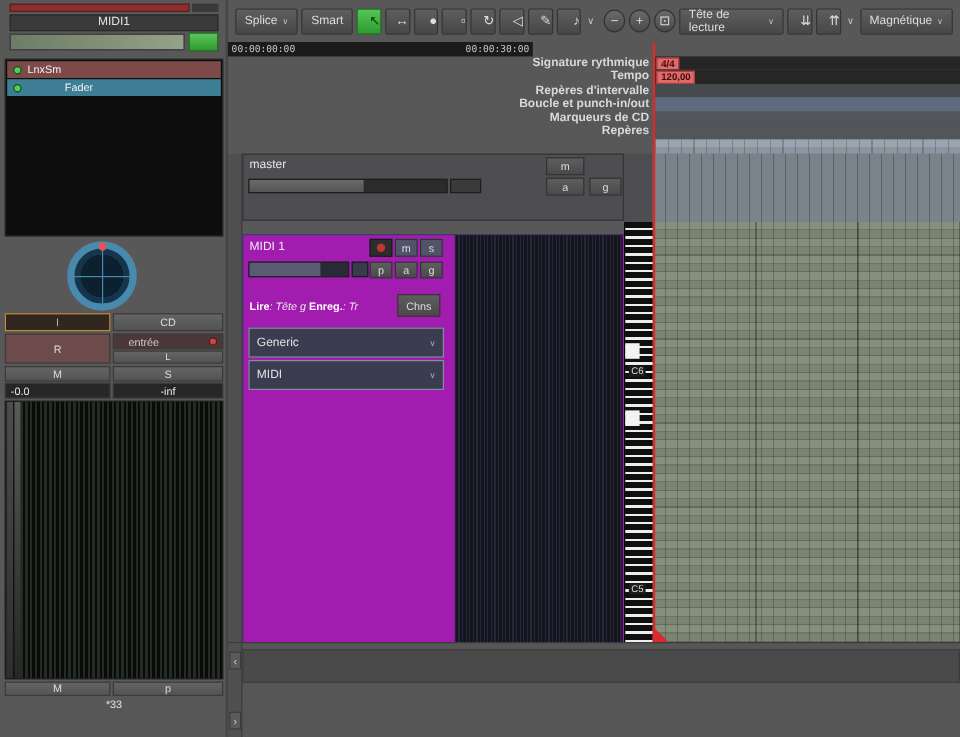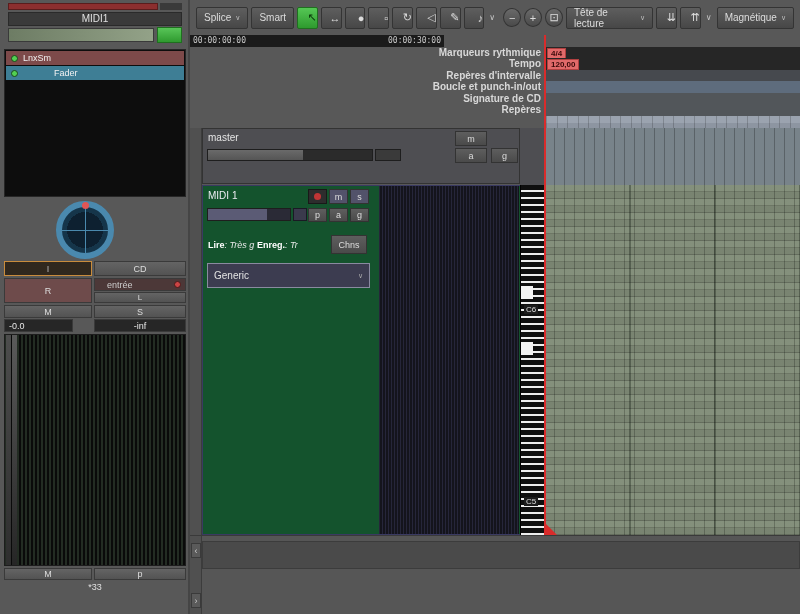--- a/index.html
+++ b/index.html
@@ -30,21 +30,21 @@
   .lp-btn{position:absolute;font-size:9px;color:#ddd;display:flex;align-items:center;justify-content:center;
     background:linear-gradient(#646464,#535353);border:1px solid #3a3a3a;}
   .lp-i{left:4px;top:261px;width:88px;height:15px;background:#30281e;border-color:#c98c3c;color:#b5b5b5;}
   .lp-cd{left:94px;top:261px;width:92px;height:15px;}
   .lp-r{left:4px;top:278px;width:88px;height:25px;background:#6e4b4b;}
   .lp-entree{left:94px;top:278px;width:92px;height:13px;background:#4c3838;justify-content:flex-start;padding-left:12px;color:#ccc;}
   .led-red{position:absolute;right:4px;top:2px;width:7px;height:7px;border-radius:50%;background:#cc4444;border:1px solid #4a1a1a;}
   .lp-l{left:94px;top:292px;width:92px;height:11px;font-size:8px;}
   .lp-m{left:4px;top:305px;width:88px;height:13px;}
   .lp-s{left:94px;top:305px;width:92px;height:13px;}
-  .lp-gain{left:4px;top:319px;width:69px;height:13px;background:#262626;justify-content:flex-start;padding-left:4px;color:#e6e6e6;}
+  .lp-gain{left:4px;top:319px;width:88px;height:13px;background:#262626;justify-content:flex-start;padding-left:4px;color:#e6e6e6;}
   .lp-peak{left:94px;top:319px;width:92px;height:13px;background:#262626;color:#e6e6e6;}
   .lp-meter{position:absolute;left:4px;top:334px;width:182px;height:232px;background:#0a0a0a;
     background-image:repeating-linear-gradient(90deg,#232c23 0 2px,#0a0a0a 2px 4px);border:1px solid #1d1d1d;}
   .lp-meter .fcol1{position:absolute;left:1px;top:0;width:5px;height:100%;background:linear-gradient(#4d4d4d,#2e2e2e);}
   .lp-meter .fcol2{position:absolute;left:7px;top:0;width:5px;height:100%;background:linear-gradient(#5a5a5a,#262626);}
   .lp-bm{left:4px;top:568px;width:88px;height:12px;}
   .lp-bp{left:94px;top:568px;width:92px;height:12px;}
   .lp-ver{position:absolute;left:4px;top:581px;width:182px;height:12px;color:#e0e0e0;font-size:9px;
     display:flex;align-items:center;justify-content:center;}
   .lp-cmt{left:4px;top:595px;width:148px;height:15px;margin-top:32px;}
@@ -91,21 +91,21 @@
   .hfader .fill{height:100%;background:linear-gradient(#6a6a6a,#555);}
   .master-fader{left:4px;top:20px;width:166px;height:12px;}
   .master-fader-end{position:absolute;left:172px;top:20px;width:26px;height:12px;background:#3a3a3a;border:1px solid #1e1e1e;}
   .mbtn{position:absolute;background:linear-gradient(#5e5e5e,#4a4a4a);border:1px solid #333;color:#ddd;
     font-size:9px;display:flex;align-items:center;justify-content:center;}
   .master-m{left:252px;top:2px;width:32px;height:15px;}
   .master-a{left:252px;top:19px;width:32px;height:15px;}
   .master-g{left:288px;top:19px;width:27px;height:15px;}
   .master-side{position:absolute;left:520px;top:128px;width:24px;height:57px;background:#4e4e52;}
 
-  .midi-head{position:absolute;left:202px;top:185px;width:330px;height:350px;background:#14532d;border:1px solid #3a3a62;}
+  .midi-head{position:absolute;left:202px;top:195px;width:330px;height:350px;background:#a21caf;border:1px solid #3a3a62;}
   .midi-name{position:absolute;left:5px;top:4px;font-size:10px;color:#ececf2;}
   .rec-btn{position:absolute;left:105px;top:3px;width:19px;height:15px;background:#2d2d2d;border:1px solid #191919;
     display:flex;align-items:center;justify-content:center;}
   .rec-dot{width:7px;height:7px;border-radius:50%;background:#c03535;}
   .midi-m{left:126px;top:3px;width:19px;height:15px;background:#52526a;}
   .midi-s{left:147px;top:3px;width:19px;height:15px;background:#52526a;}
   .midi-fader{left:4px;top:22px;width:84px;height:13px;background:#2a2a36;}
   .midi-fader .fill{background:#5b5b75;}
   .midi-fader-end{position:absolute;left:90px;top:22px;width:14px;height:13px;background:#3a3a4c;border:1px solid #1a1a24;}
   .midi-p{left:105px;top:22px;width:19px;height:14px;}
@@ -120,21 +120,21 @@
   .combo .arr{font-size:7px;color:#aaa;}
   .combo.generic{top:77px;}
   .combo.midiport{top:104px;}
   .midi-stripes{position:absolute;left:176px;top:0;width:140px;height:348px;background:#14141c;
     background-image:repeating-linear-gradient(90deg,#26263a 0 1px,transparent 1px 3px);}
 
   .piano{position:absolute;left:520px;top:185px;width:24px;height:350px;border-left:1px solid #000;
     background:repeating-linear-gradient(#0f0f0f 0 5px,#ededed 5px 7px);}
   .piano-label{position:absolute;left:3px;background:#1c1c1c;color:#ddd;font-size:8px;line-height:9px;padding:0 2px;}
   .pl-c6{top:120px;text-align:center;}
-  .pl-c5{top:312px;text-align:center;}
+  .pl-c5{top:301px;text-align:center;}
   .piano-patch{position:absolute;left:0;width:12px;height:13px;background:#f2f2f2;}
   .pp1{top:101px;}
   .pp2{top:157px;}
 
   .grid-master{position:absolute;left:544px;top:128px;width:256px;height:57px;background:#78838a;
     background-image:repeating-linear-gradient(90deg,rgba(0,0,0,.25) 0 1px,transparent 1px 10px);}
   .grid-midi{position:absolute;left:544px;top:185px;width:256px;height:350px;background:#87937e;
     background-image:
       repeating-linear-gradient(0deg,rgba(0,0,0,.10) 0 7px,rgba(0,0,0,.02) 7px 14px),
       repeating-linear-gradient(0deg,rgba(0,0,0,.18) 0 1px,transparent 1px 7px),
@@ -267,41 +267,41 @@
   </div>
 
   <div class="rulers">
     <div class="ruler-row">
       <div class="ruler-content rc-timecode">
         <span>00:00:00:00</span>
         <span>00:00:30:00</span>
       </div>
     </div>
     <div class="ruler-row">
-      <div class="ruler-label">Marqueurs rythmique</div>
+      <div class="ruler-label">Signature rythmique</div>
       <div class="ruler-content rc-dark">
         <span class="chip">4/4</span>
       </div>
     </div>
     <div class="ruler-row">
       <div class="ruler-label">Tempo</div>
       <div class="ruler-content rc-dark">
         <span class="chip">120,00</span>
       </div>
     </div>
     <div class="ruler-row">
       <div class="ruler-label">Repères d'intervalle</div>
       <div class="ruler-content rc-interval"></div>
     </div>
     <div class="ruler-row">
       <div class="ruler-label">Boucle et punch-in/out</div>
       <div class="ruler-content rc-loop"></div>
     </div>
     <div class="ruler-row">
-      <div class="ruler-label">Signature de CD</div>
+      <div class="ruler-label">Marqueurs de CD</div>
       <div class="ruler-content rc-cd"></div>
     </div>
     <div class="ruler-row">
       <div class="ruler-label">Repères</div>
       <div class="ruler-content rc-marks"></div>
     </div>
     <div class="light-band">
       <div class="light-label"></div>
       <div class="light-content"></div>
     </div>
@@ -329,26 +329,30 @@
     <div class="mbtn midi-m">m</div>
     <div class="mbtn midi-s">s</div>
     <div class="hfader midi-fader">
       <div class="fill" style="width:72%"></div>
     </div>
     <div class="midi-fader-end"></div>
     <div class="mbtn midi-p">p</div>
     <div class="mbtn midi-a">a</div>
     <div class="mbtn midi-g">g</div>
     <div class="chan-line">
-      <span class="b">Lire</span><span class="i">: Très g</span>
+      <span class="b">Lire</span><span class="i">: Tête g</span>
       <span class="b">Enreg.</span><span class="i">: Tr</span>
     </div>
     <div class="mbtn chns">Chns</div>
     <div class="combo generic">
       <span>Generic</span>
+      <span class="arr">∨</span>
+    </div>
+    <div class="combo midiport">
+      <span>MIDI</span>
       <span class="arr">∨</span>
     </div>
     <div class="midi-stripes"></div>
   </div>
 
   <div class="piano">
     <div class="piano-patch pp1"></div>
     <div class="piano-patch pp2"></div>
     <div class="piano-label pl-c6">C6</div>
     <div class="piano-label pl-c5">C5</div>

